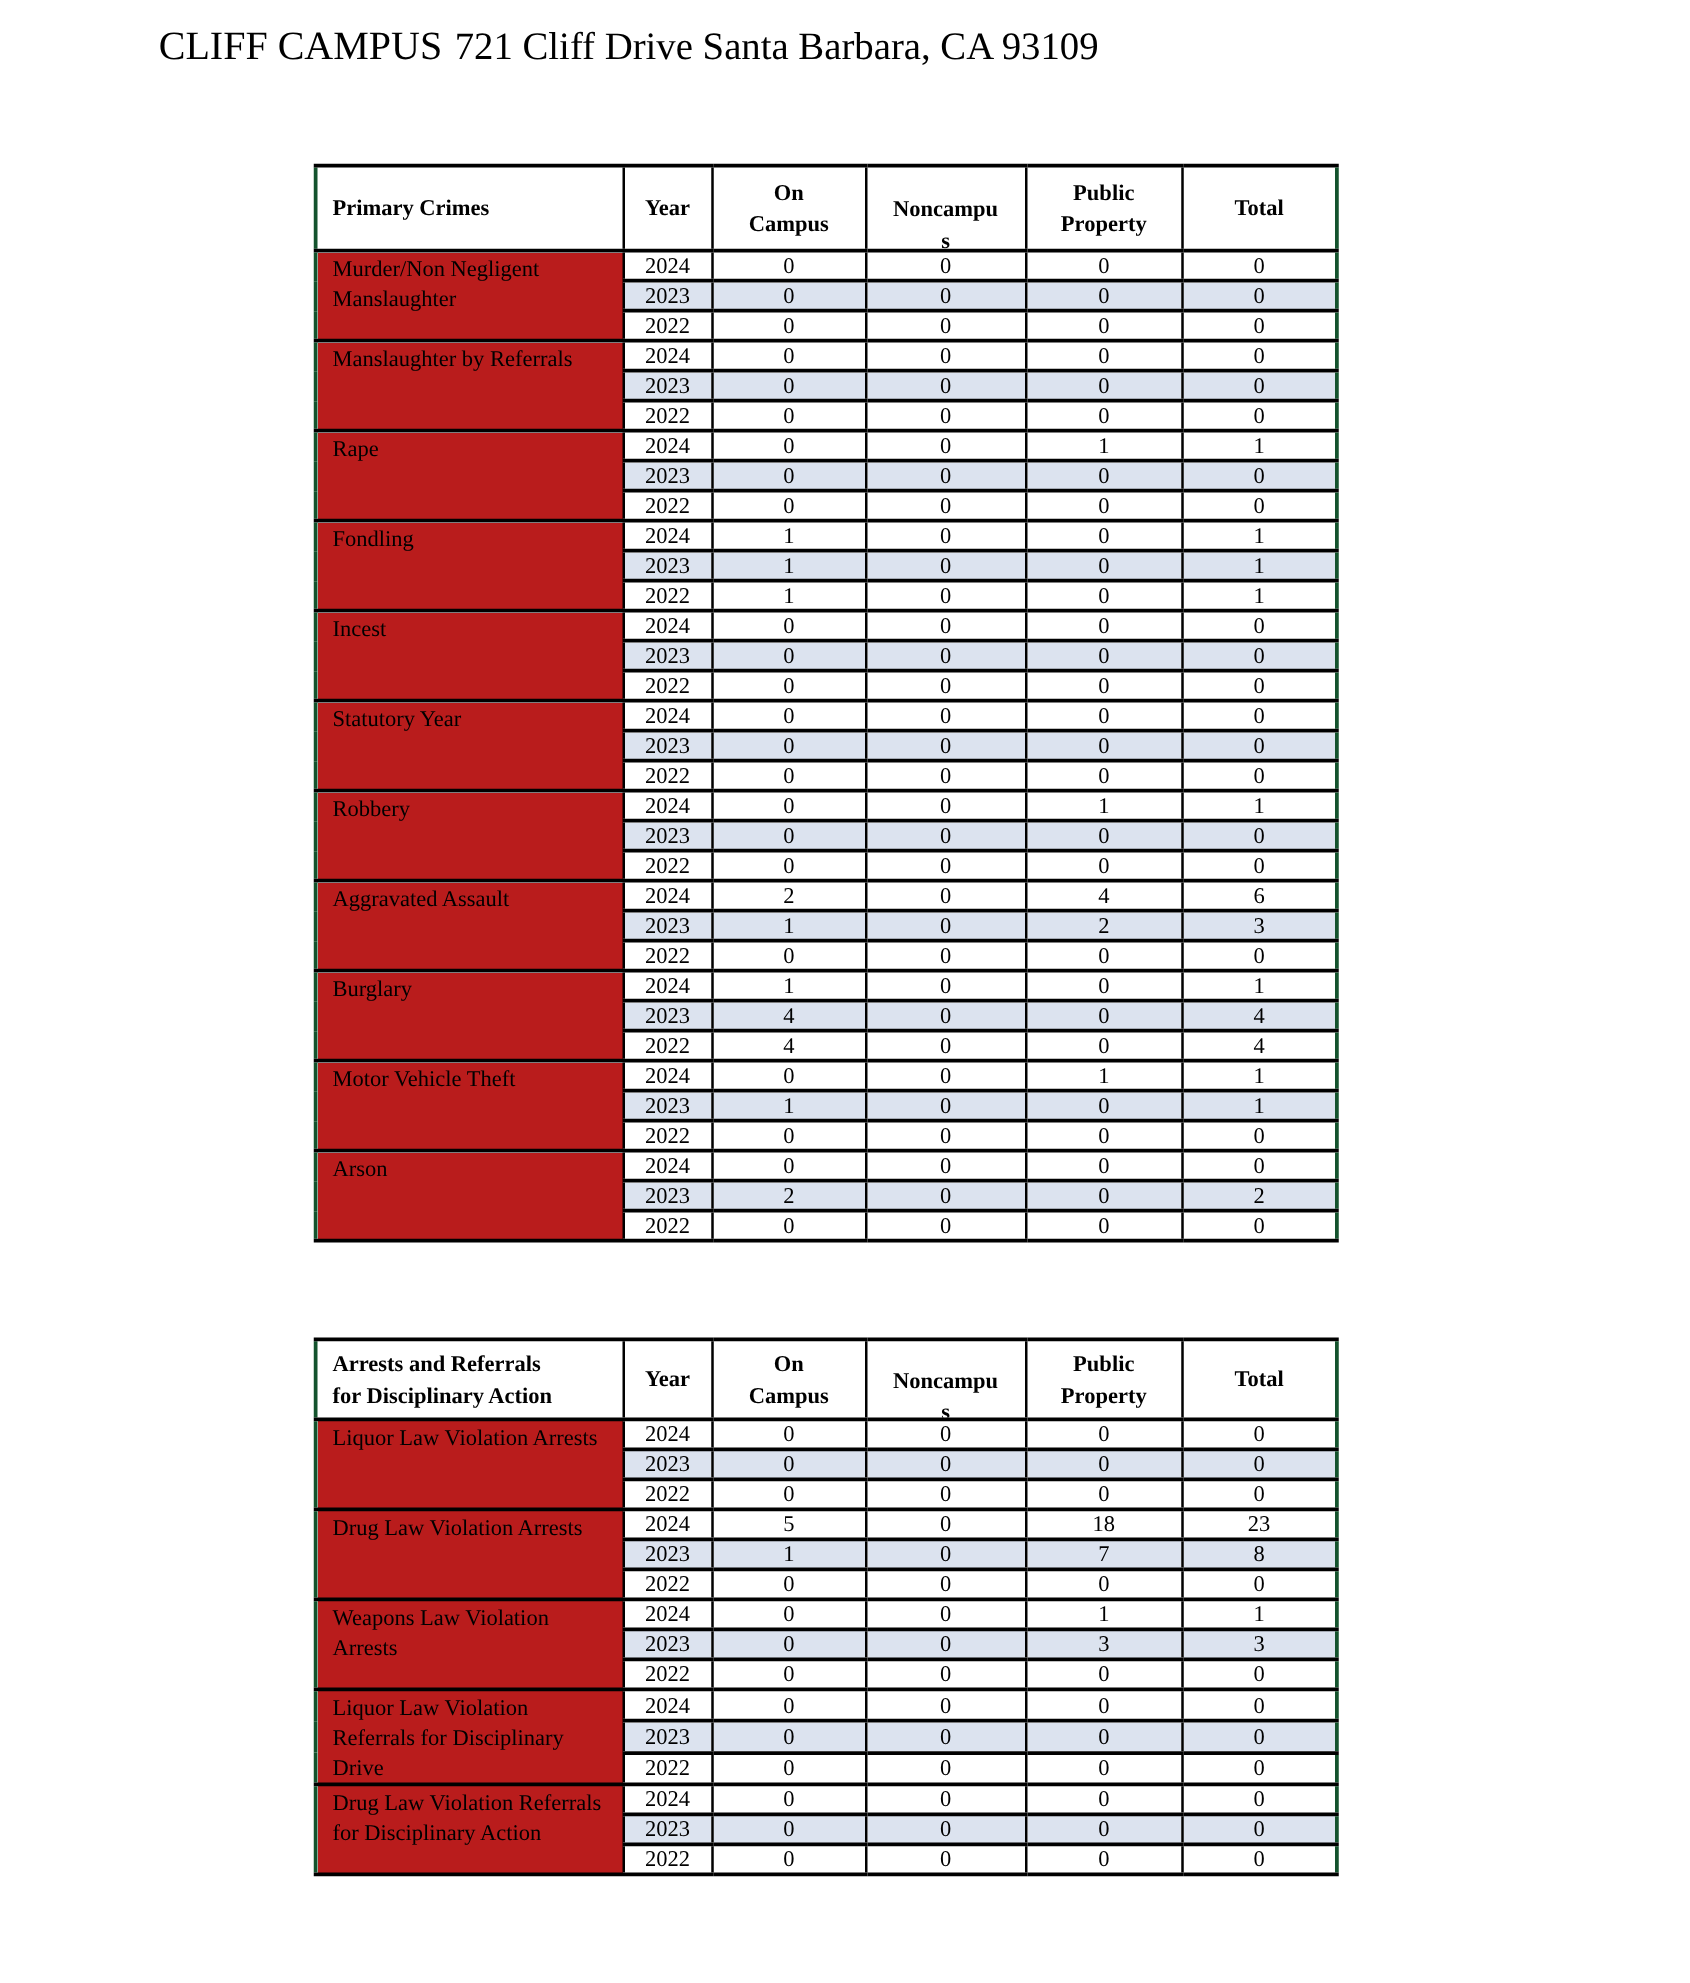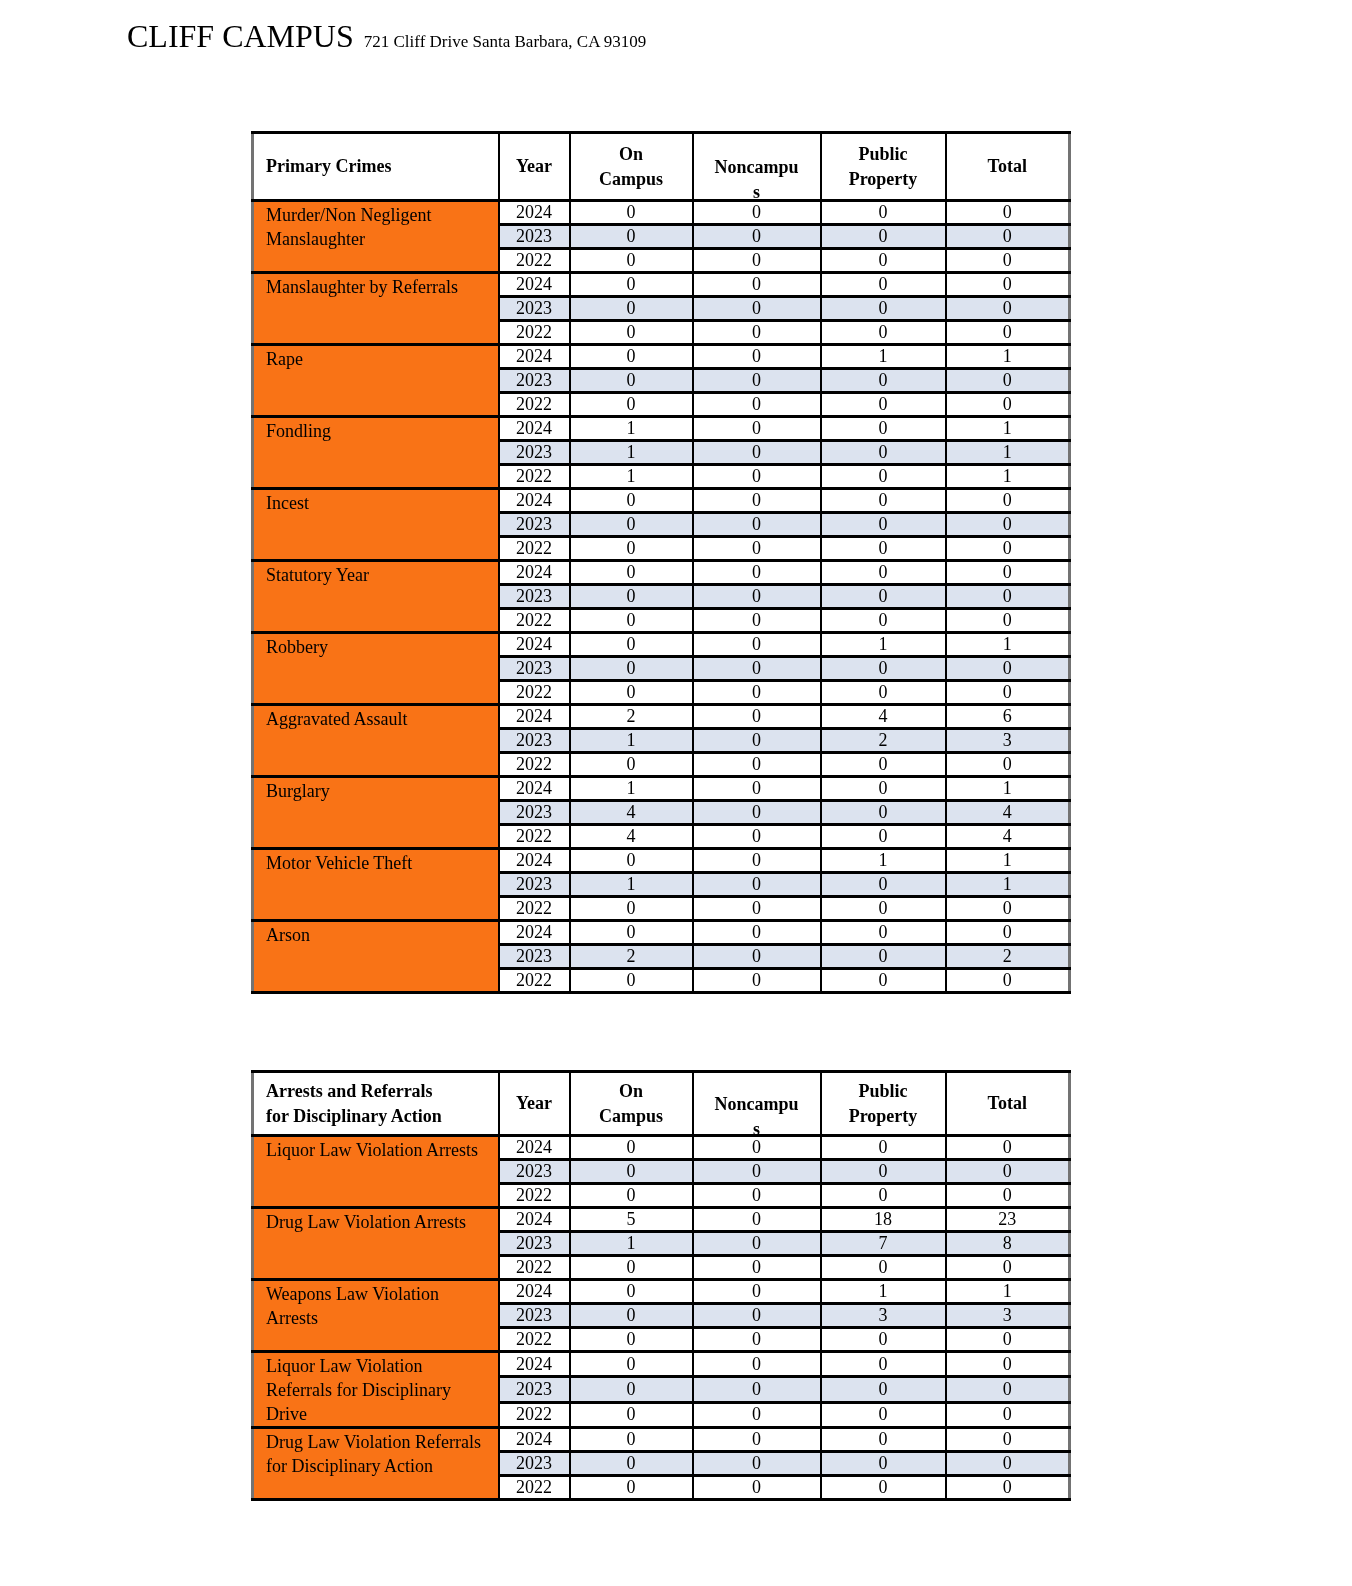--- a/index.html
+++ b/index.html
@@ -10,29 +10,29 @@
     color: #000000;
     font-family: "Liberation Serif", "DejaVu Serif", serif;
     position: relative;
     overflow: hidden;
   }
   .doc-title {
     position: absolute; left: 127px; top: 18px;
     white-space: nowrap;
   }
   .campus-name { font-size: 32px; }
-  .campus-addr { font-size: 17px; margin-left: 10px; }
+  .campus-addr { font-size: 31px; margin-left: 10px; }
 
   table.stats {
     position: absolute; left: 251px;
     width: 817px;
     border-collapse: collapse;
     table-layout: fixed;
     background: #fff;
-    border: 3px solid #737373;
+    border: 3px solid #14532d;
   }
   table.t1 { top: 131px; }
   table.t2 { top: 1070px; }
 
   th, td {
     border: solid #000;
     border-width: 3px 2px;
     font-size: 18px;
     overflow: hidden;
   }
@@ -51,21 +51,21 @@
   }
   .t1 thead tr { height: 68px; }
   .t2 thead tr { height: 64px; margin-left: 24px; }
   tbody tr { height: 22px; }
 
   td.cat {
     vertical-align: top;
     text-align: left;
     padding: 1px 8px 0 12px;
     line-height: 24px;
-    background: #f97316;
+    background: #b91c1c;
   }
   td.year, td.val {
     text-align: center;
     vertical-align: middle;
     line-height: 21px;
     padding: 0;
   }
   tr.shaded td.year, tr.shaded td.val { background: #dce3ef; }
 
   .push-down { display: inline-block; transform: translateY(13px); }

